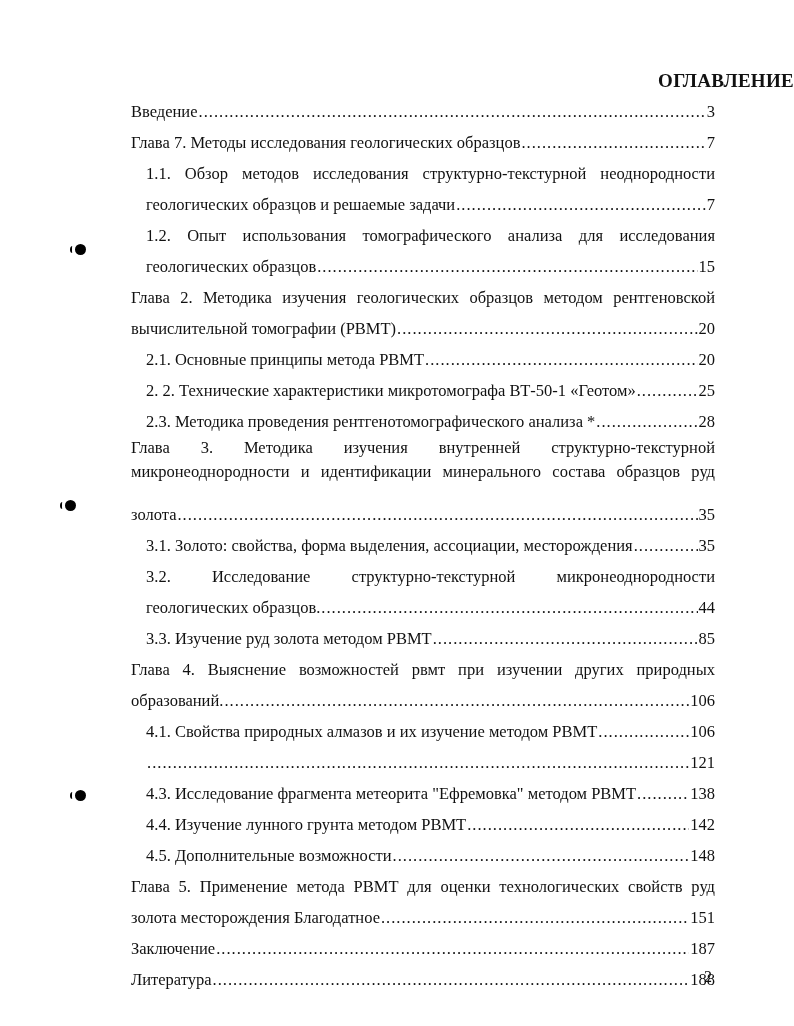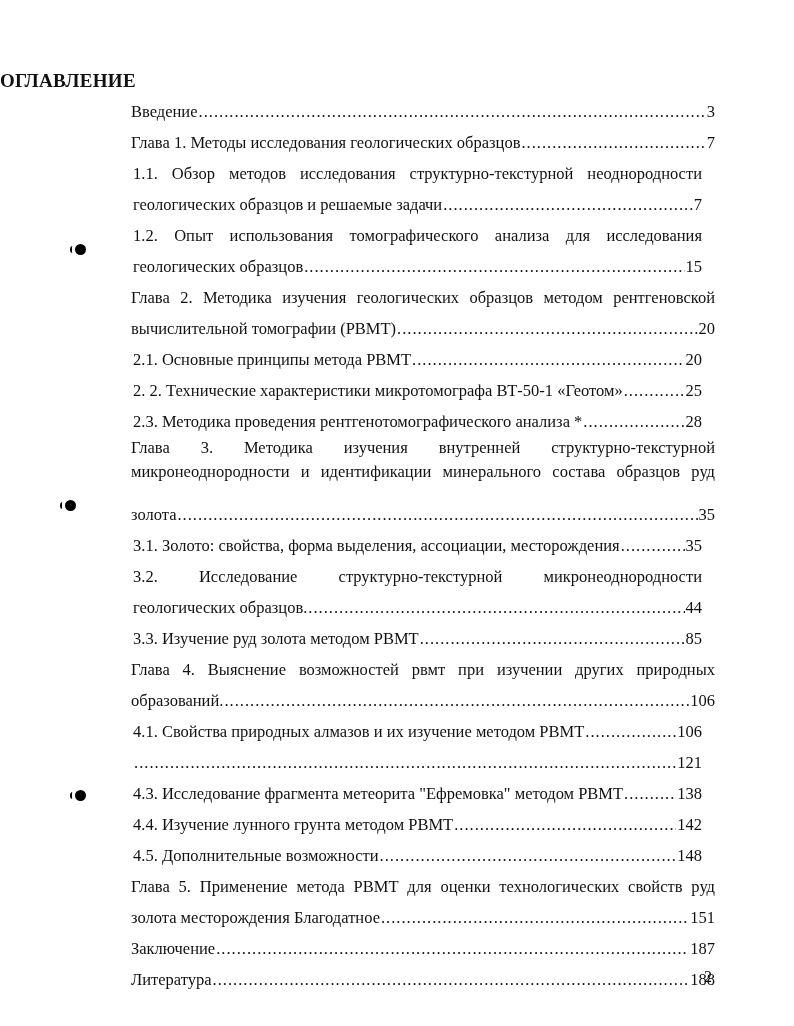--- a/index.html
+++ b/index.html
@@ -1,23 +1,23 @@
 <!DOCTYPE html>
 <html><head>
 <meta charset="utf-8">
 <style>
   html, body { margin: 0; padding: 0; background: #ffffff; }
   body { width: 794px; height: 1026px; position: relative; overflow: hidden;
          font-family: "Liberation Serif", serif; color: #111; }
-  .title { position: absolute; top: 70px; left: 0; width: 794px; text-align: left;
+  .title { position: absolute; top: 70px; left: 0; width: 794px; text-align: right;
            font-weight: bold; font-size: 19px; letter-spacing: 0.3px; }
   .toc { position: absolute; left: 131px; width: 584px; top: 96px; }
   .line { position: absolute; left: 0; width: 584px; font-size: 16.5px; height: 32px;
           line-height: 32px; white-space: nowrap; }
-  .line.indent { left: 2px; width: 569px; }
+  .line.indent { left: 15px; width: 569px; }
   .leader { display: flex; align-items: baseline; }
   .leader .txt { flex: 0 0 auto; }
   .leader .dots { flex: 1 1 auto; overflow: hidden; margin: 0 1px; letter-spacing: 1px; }
   .leader .dots::before { content: "........................................................................................................................................................................................................"; }
   .leader .pg { flex: 0 0 auto; }
   .justify { text-align: justify; text-align-last: justify; }
   .pagenum { position: absolute; top: 968px; left: 704px; font-size: 16px; }
   .punch { position: absolute; width: 11px; height: 11px; background: #000; border-radius: 50%; }
   .punch::before { content: ""; position: absolute; left: -5px; top: 2px; width: 3px; height: 7px;
                    border-left: 2px solid #000; border-radius: 50%; }
@@ -30,21 +30,21 @@
 
   <div class="toc">
 
     <div class="line leader" style="top:0px">
       <span class="txt">Введение</span>
         <span class="dots"></span>
         <span class="pg">3</span>
     </div>
 
     <div class="line leader" style="top:31px">
-      <span class="txt">Глава 1. Методы исследования геологических образцов</span>
+      <span class="txt">Глава 7. Методы исследования геологических образцов</span>
         <span class="dots"></span>
         <span class="pg">7</span>
     </div>
 
     <div class="line indent justify" style="top:62px">1.1. Обзор методов исследования структурно-текстурной неоднородности</div>
     <div class="line indent leader" style="top:93px">
       <span class="txt">геологических образцов и решаемые задачи</span>
         <span class="dots"></span>
         <span class="pg">7</span>
     </div>

